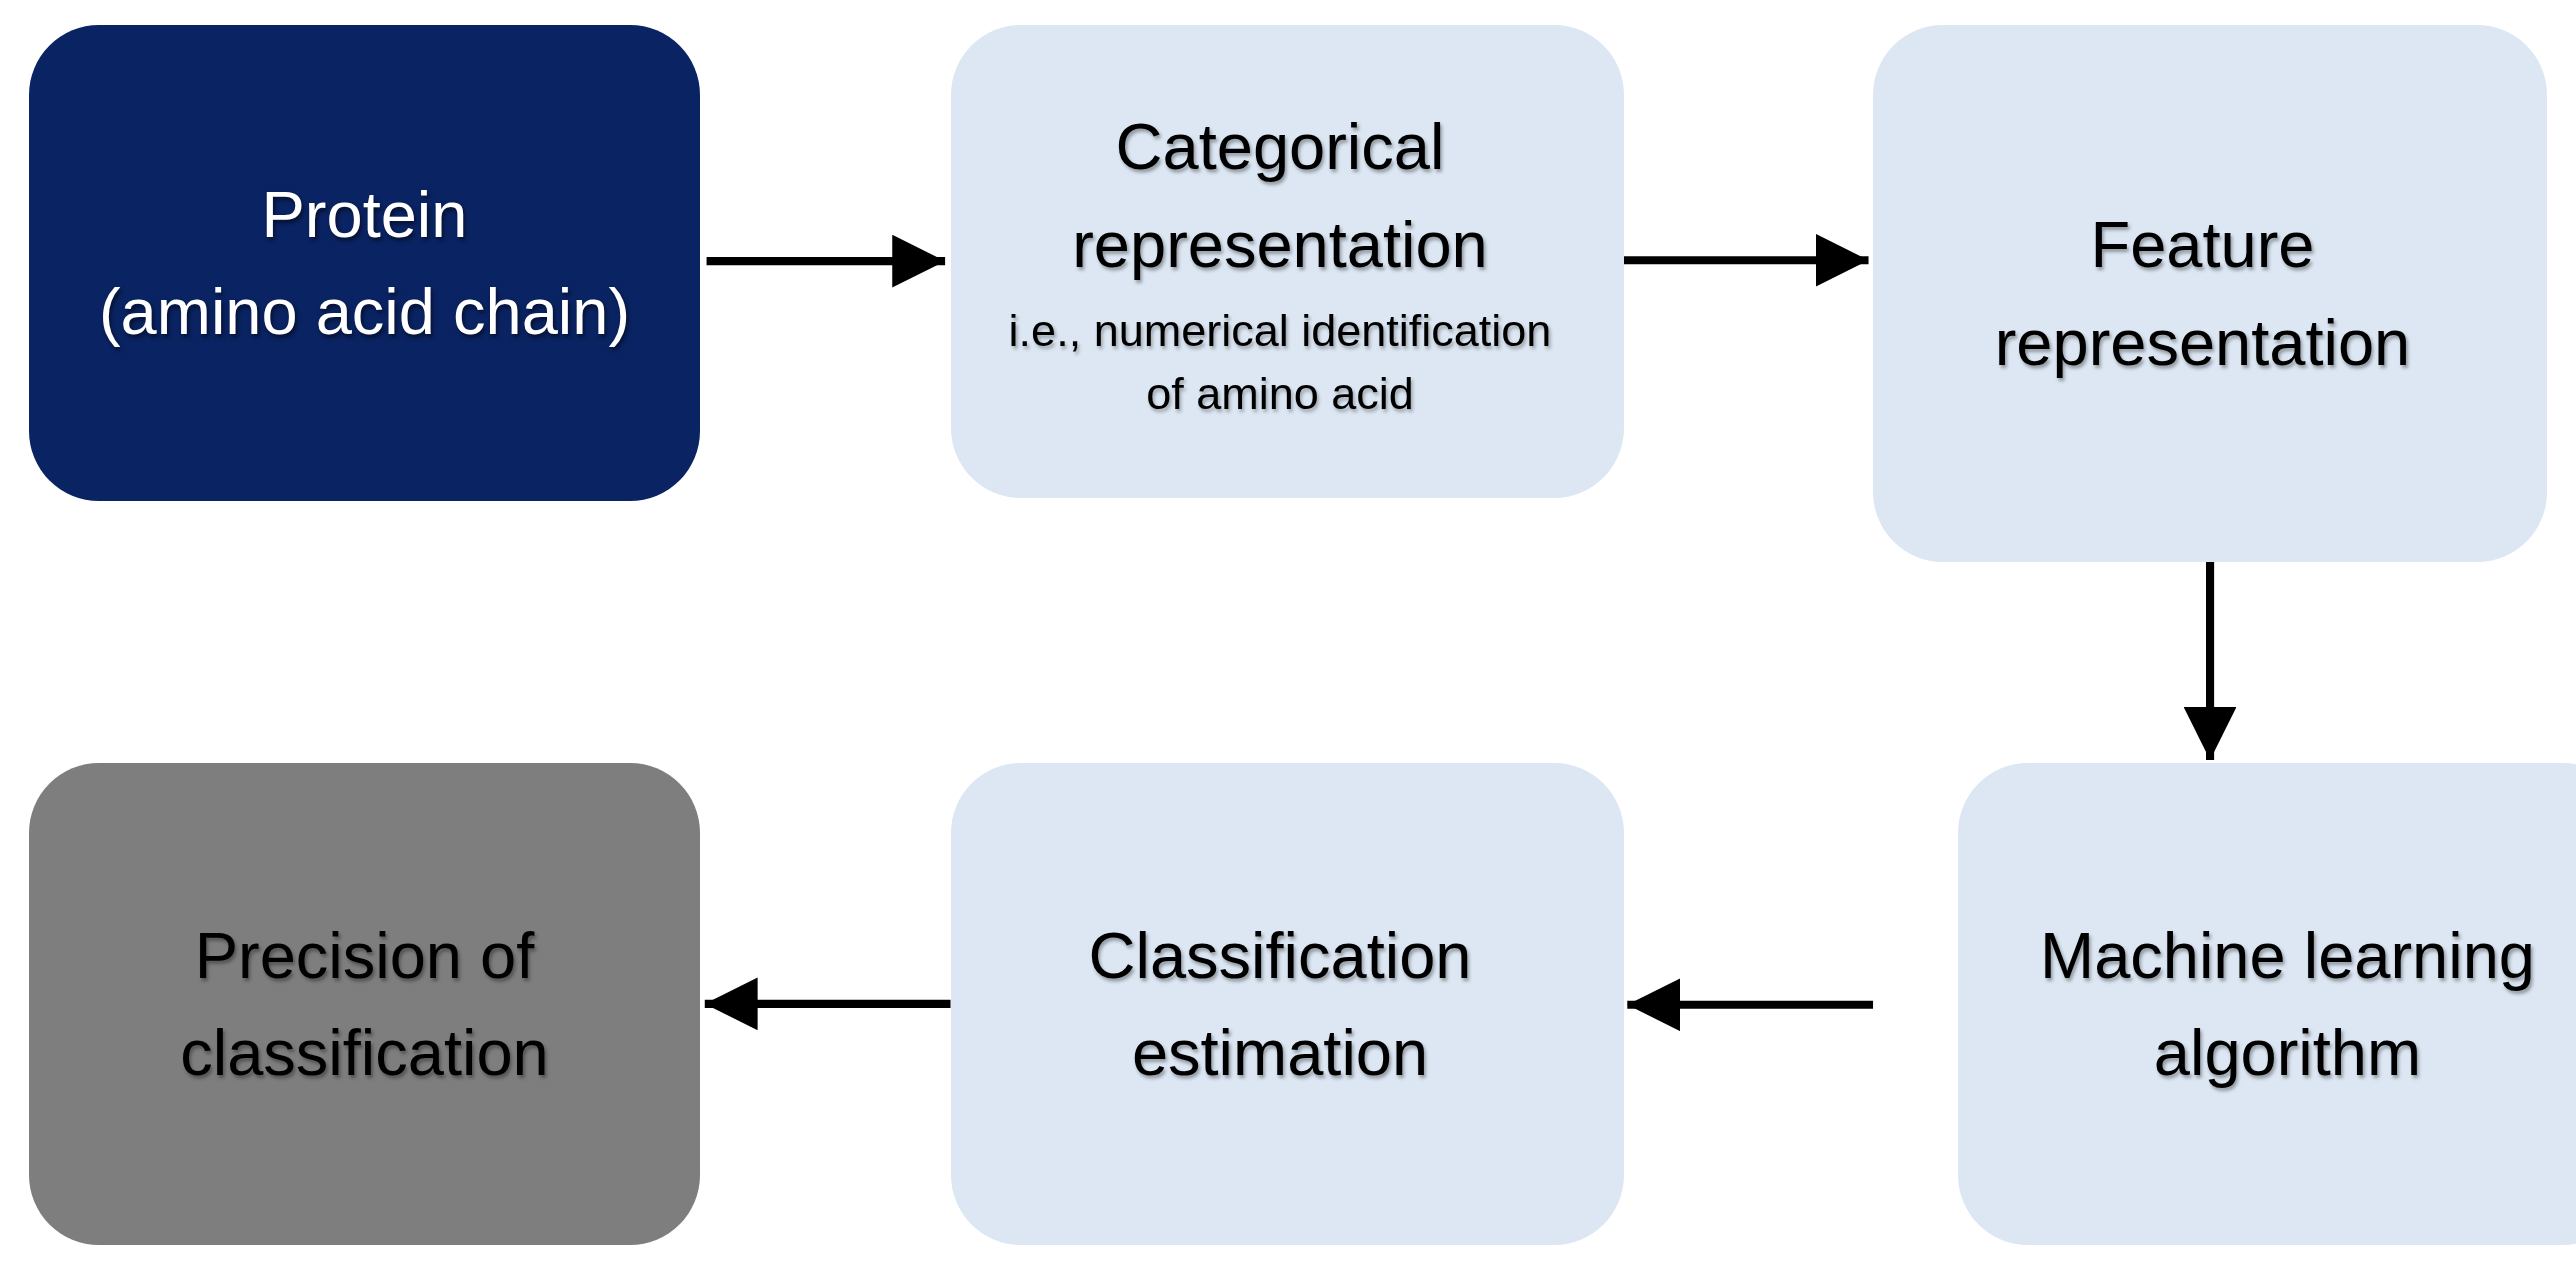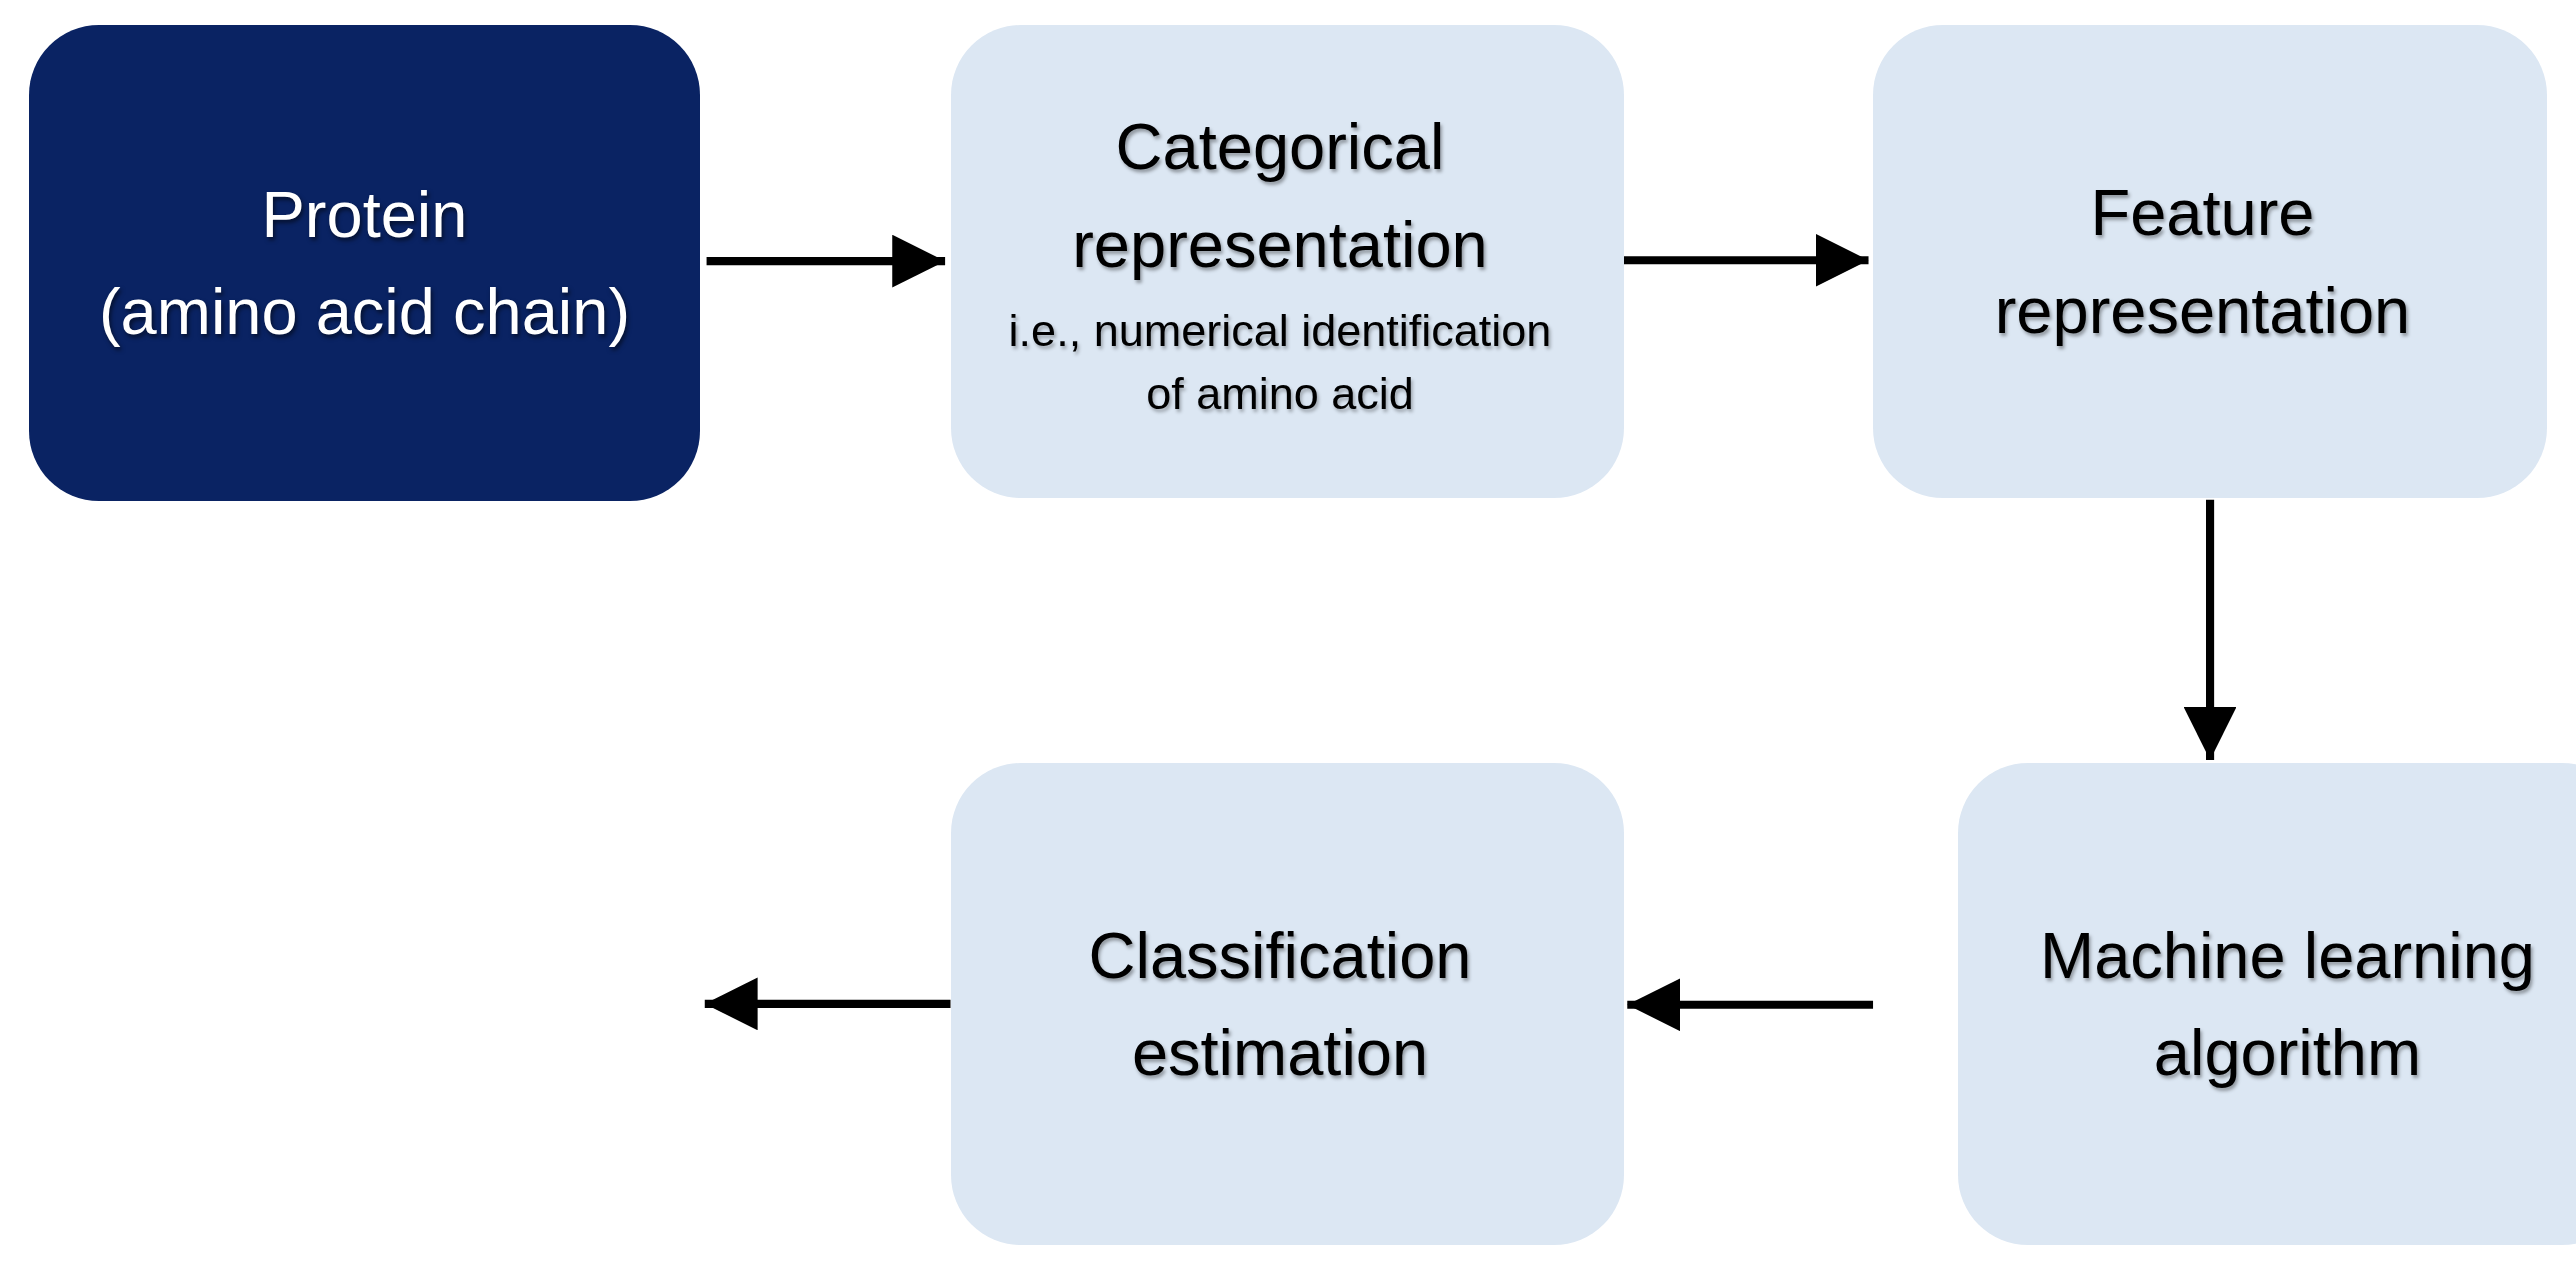--- a/index.html
+++ b/index.html
@@ -45,21 +45,21 @@
     line-height: 1.4;
     font-weight: 400;
     white-space: pre-line;
     margin-top: 5.4px;
     text-shadow: 1.8px 2.7px 3.6px rgba(0,0,0,0.3);
   }
 
   
   .pos-protein        { left: 29px;   top: 25px;  width: 671px; height: 476px; }
   .pos-categorical    { left: 951px; top: 25px;  width: 673px; height: 473px; }
-  .pos-feature        { left: 1873px; top: 25px;  width: 674px; height: 473px; }
+  .pos-feature        { left: 1873px; top: 25px;  width: 674px; height: 537px; }
   .pos-ml             { left: 1958px; top: 763px; width: 674px; height: 482px; }
   .pos-classification { left: 951px; top: 763px; width: 673px; height: 482px; }
   .pos-precision      { left: 29px;   top: 763px; width: 671px; height: 482px; }
 
   .edges-layer {
     position: absolute;
     left: 0; top: 0;
     width: 2576px;
     height: 1265px;
     pointer-events: none;
@@ -108,15 +108,19 @@
   <div class="node node--process pos-ml">
     <div class="node__title">Machine learning
 algorithm</div>
   </div>
 
   <div class="node node--process pos-classification">
     <div class="node__title">Classification
 estimation</div>
   </div>
 
+  <div class="node node--output pos-precision">
+    <div class="node__title">Precision of
+classification</div>
+  </div>
 
 </div>
 
 
 </body></html>

